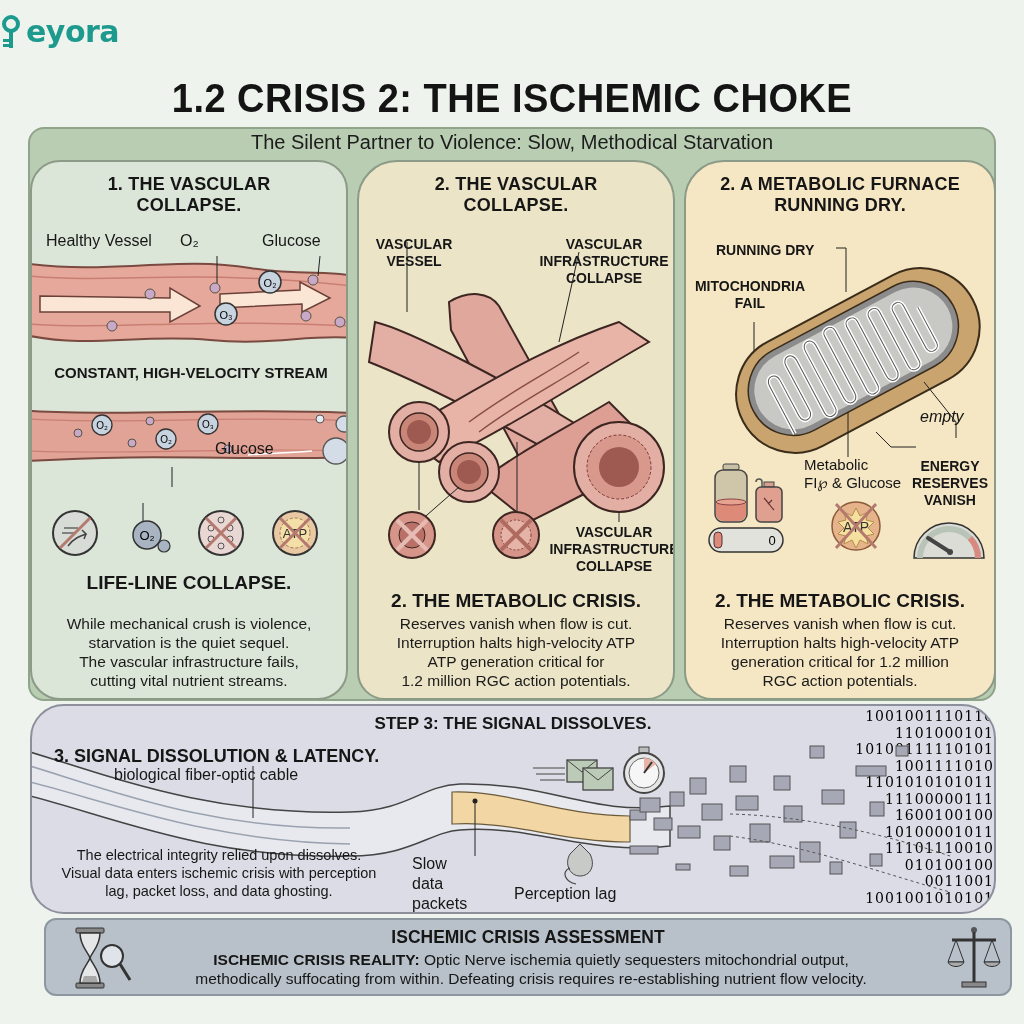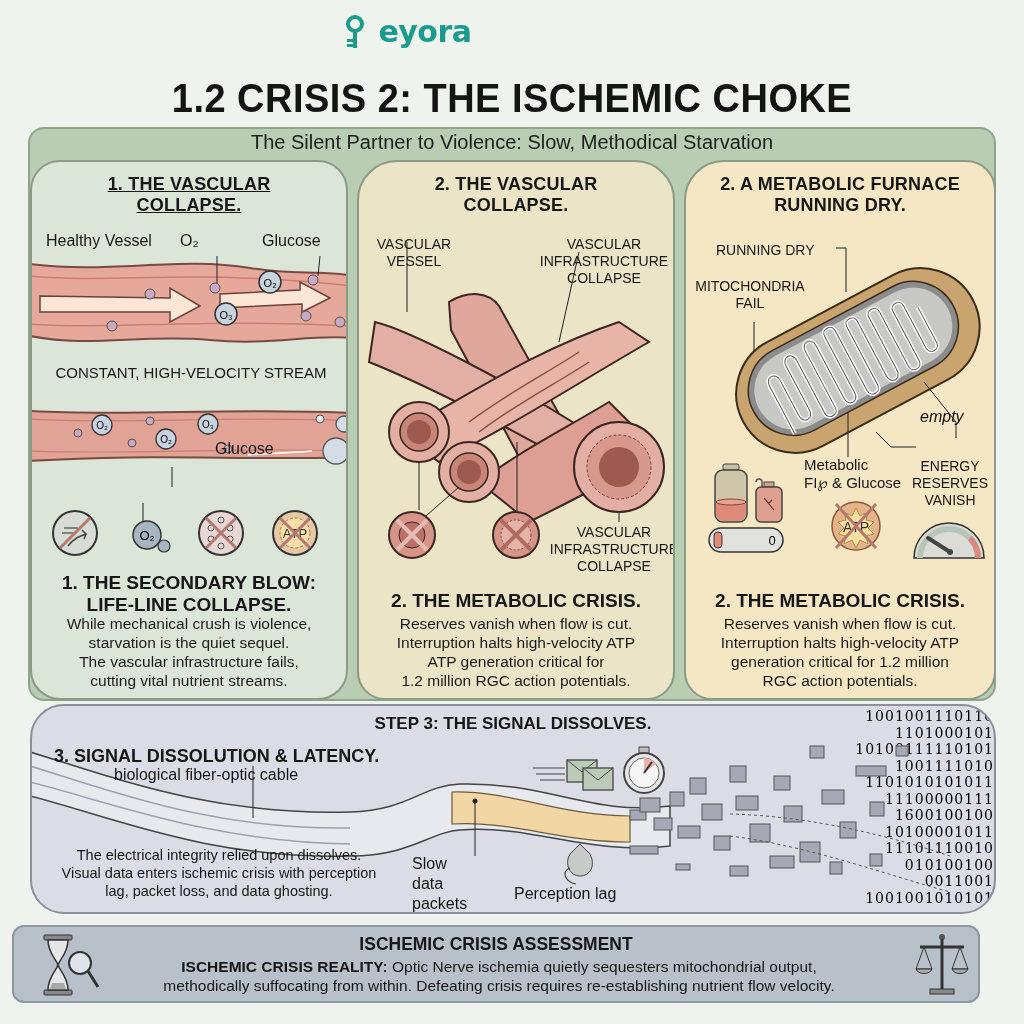--- a/index.html
+++ b/index.html
@@ -5,21 +5,21 @@
   * { box-sizing: border-box; margin: 0; padding: 0; }
   html, body { width: 1024px; height: 1024px; overflow: hidden; }
   body {
     background: #eef3ee;
     font-family: "Liberation Sans", "DejaVu Sans", sans-serif;
     color: #161616;
     position: relative;
   }
   .logo {
     position: absolute; top: 14px; left: 0; width: 816px;
-    display: flex; justify-content: center; align-items: center; gap: 14px;
+    display: flex; justify-content: flex-start; align-items: center; gap: 6px;
   }
   .logo-text {
     font-family: "DejaVu Sans", sans-serif; font-weight: bold;
     font-size: 30px; color: #1d9a8e; letter-spacing: -0.5px;
   }
   .main-title {
     position: absolute; top: 76px; left: 0; width: 1024px; text-align: center;
     font-size: 40px; font-weight: bold; letter-spacing: 0.5px; color: #141414;
     font-family: "Liberation Sans", sans-serif; transform: scaleX(0.95);
   }
@@ -35,37 +35,37 @@
     position: absolute; border: 2px solid #8c9a88; border-radius: 30px; overflow: hidden;
   }
   .p1 { left: 30px; top: 160px; width: 318px; height: 540px; background: #dbe6d8; }
   .p2 { left: 357px; top: 160px; width: 318px; height: 540px; background: #ebe4c6; border-radius: 40px 40px 28px 28px; }
   .p3 { left: 684px; top: 160px; width: 312px; height: 540px; background: #f5e6c4; border-radius: 40px 30px 28px 28px; }
   .panel-title {
     position: absolute; left: 0; width: 100%; text-align: center;
     font-weight: bold; font-size: 18px; line-height: 21px; letter-spacing: 0.2px;
   }
   .label { position: absolute; font-size: 16px; white-space: nowrap; }
-  .label.bold { font-weight: normal; font-size: 14px; line-height: 17px; text-align: center; }
+  .label.bold { font-weight: bold; font-size: 14px; line-height: 17px; text-align: center; }
   .sec-title {
     position: absolute; left: 0; width: 100%; text-align: center;
     font-weight: bold; font-size: 19px; line-height: 22px;
   }
   .sec-body {
     position: absolute; left: 0; width: 100%; text-align: center;
     font-size: 15.5px; line-height: 19px; color: #1b1b1b;
   }
   svg { position: absolute; overflow: visible; }
   .lower {
     position: absolute; left: 30px; top: 704px; width: 966px; height: 210px;
     background: #dcdce6; border: 2px solid #8d8f9c; border-radius: 34px; overflow: hidden;
   }
   .footer {
-    position: absolute; left: 12px; top: 918px; width: 968px; height: 78px;
-    background: #b8c1c9; border: 2px solid #8d979f; border-radius: 12px; margin-top: 7px;
+    position: absolute; left: 44px; top: 918px; width: 968px; height: 78px;
+    background: #b8c1c9; border: 2px solid #8d979f; border-radius: 12px;
   }
   .footer-title {
     position: absolute; top: 6px; left: 0; width: 100%; text-align: center;
     font-weight: bold; font-size: 19px; transform: scaleX(0.92);
   }
   .footer-body {
     position: absolute; top: 30px; left: 110px; width: 750px; text-align: center;
     font-size: 15.5px; line-height: 19px;
   }
   .footer-body b { font-weight: bold; }
@@ -82,21 +82,21 @@
   </svg>
   <span class="logo-text" style="margin-left:-2px;">eyora</span>
 </div>
 
 <div class="main-title">1.2 CRISIS 2: THE ISCHEMIC CHOKE</div>
 
 <div class="frame"></div>
 <div class="subtitle">The Silent Partner to Violence: Slow, Methodical Starvation</div>
 
 <div class="panel p1">
-  <div class="panel-title" style="top:12px;text-decoration:underline;">
+  <div class="panel-title" style="top:12px;">
     <div>1. THE VASCULAR</div>
     <div>COLLAPSE.</div>
   </div>
   <span class="label" style="left:14px;top:70px;">Healthy Vessel</span>
   <span class="label" style="left:148px;top:70px;">O₂</span>
   <span class="label" style="left:230px;top:70px;">Glucose</span>
 
   <svg style="left:-2px;top:94px;width:322px;height:95px;" viewBox="0 0 322 95">
     <path d="M0 8 C80 18 150 0 220 12 C270 20 300 14 322 20 L322 82 C280 78 240 90 180 84 C110 78 60 92 0 80 Z" fill="#e6a89b" stroke="#7a4a40" stroke-width="2"></path>
     <path d="M0 20 C90 28 160 12 322 30" fill="none" stroke="#c97e72" stroke-width="1.5"></path>
@@ -166,21 +166,20 @@
   </svg>
   <svg style="left:238px;top:346px;width:50px;height:50px;" viewBox="0 0 50 50">
     <circle cx="25" cy="25" r="22" fill="#e8c9a4" stroke="#333" stroke-width="2"></circle>
     <circle cx="25" cy="25" r="15" fill="#f5dfa8" stroke="#a07a4a" stroke-width="1" stroke-dasharray="3 2"></circle>
     <text x="25" y="30" text-anchor="middle" font-size="13" font-family="Liberation Sans, sans-serif" fill="#333">ATP</text>
     <line x1="10" y1="10" x2="40" y2="40" stroke="#b47a6f" stroke-width="3"></line>
     <line x1="40" y1="10" x2="10" y2="40" stroke="#b47a6f" stroke-width="3"></line>
   </svg>
 
   <div class="sec-title" style="top:410px;">
-    <div>1. THE SECONDARY BLOW:</div>
     <div>LIFE-LINE COLLAPSE.</div>
   </div>
   <div class="sec-body" style="top:452px;">
     <div>While mechanical crush is violence,</div>
     <div>starvation is the quiet sequel.</div>
     <div>The vascular infrastructure fails,</div>
     <div>cutting vital nutrient streams.</div>
   </div>
 </div>
 

